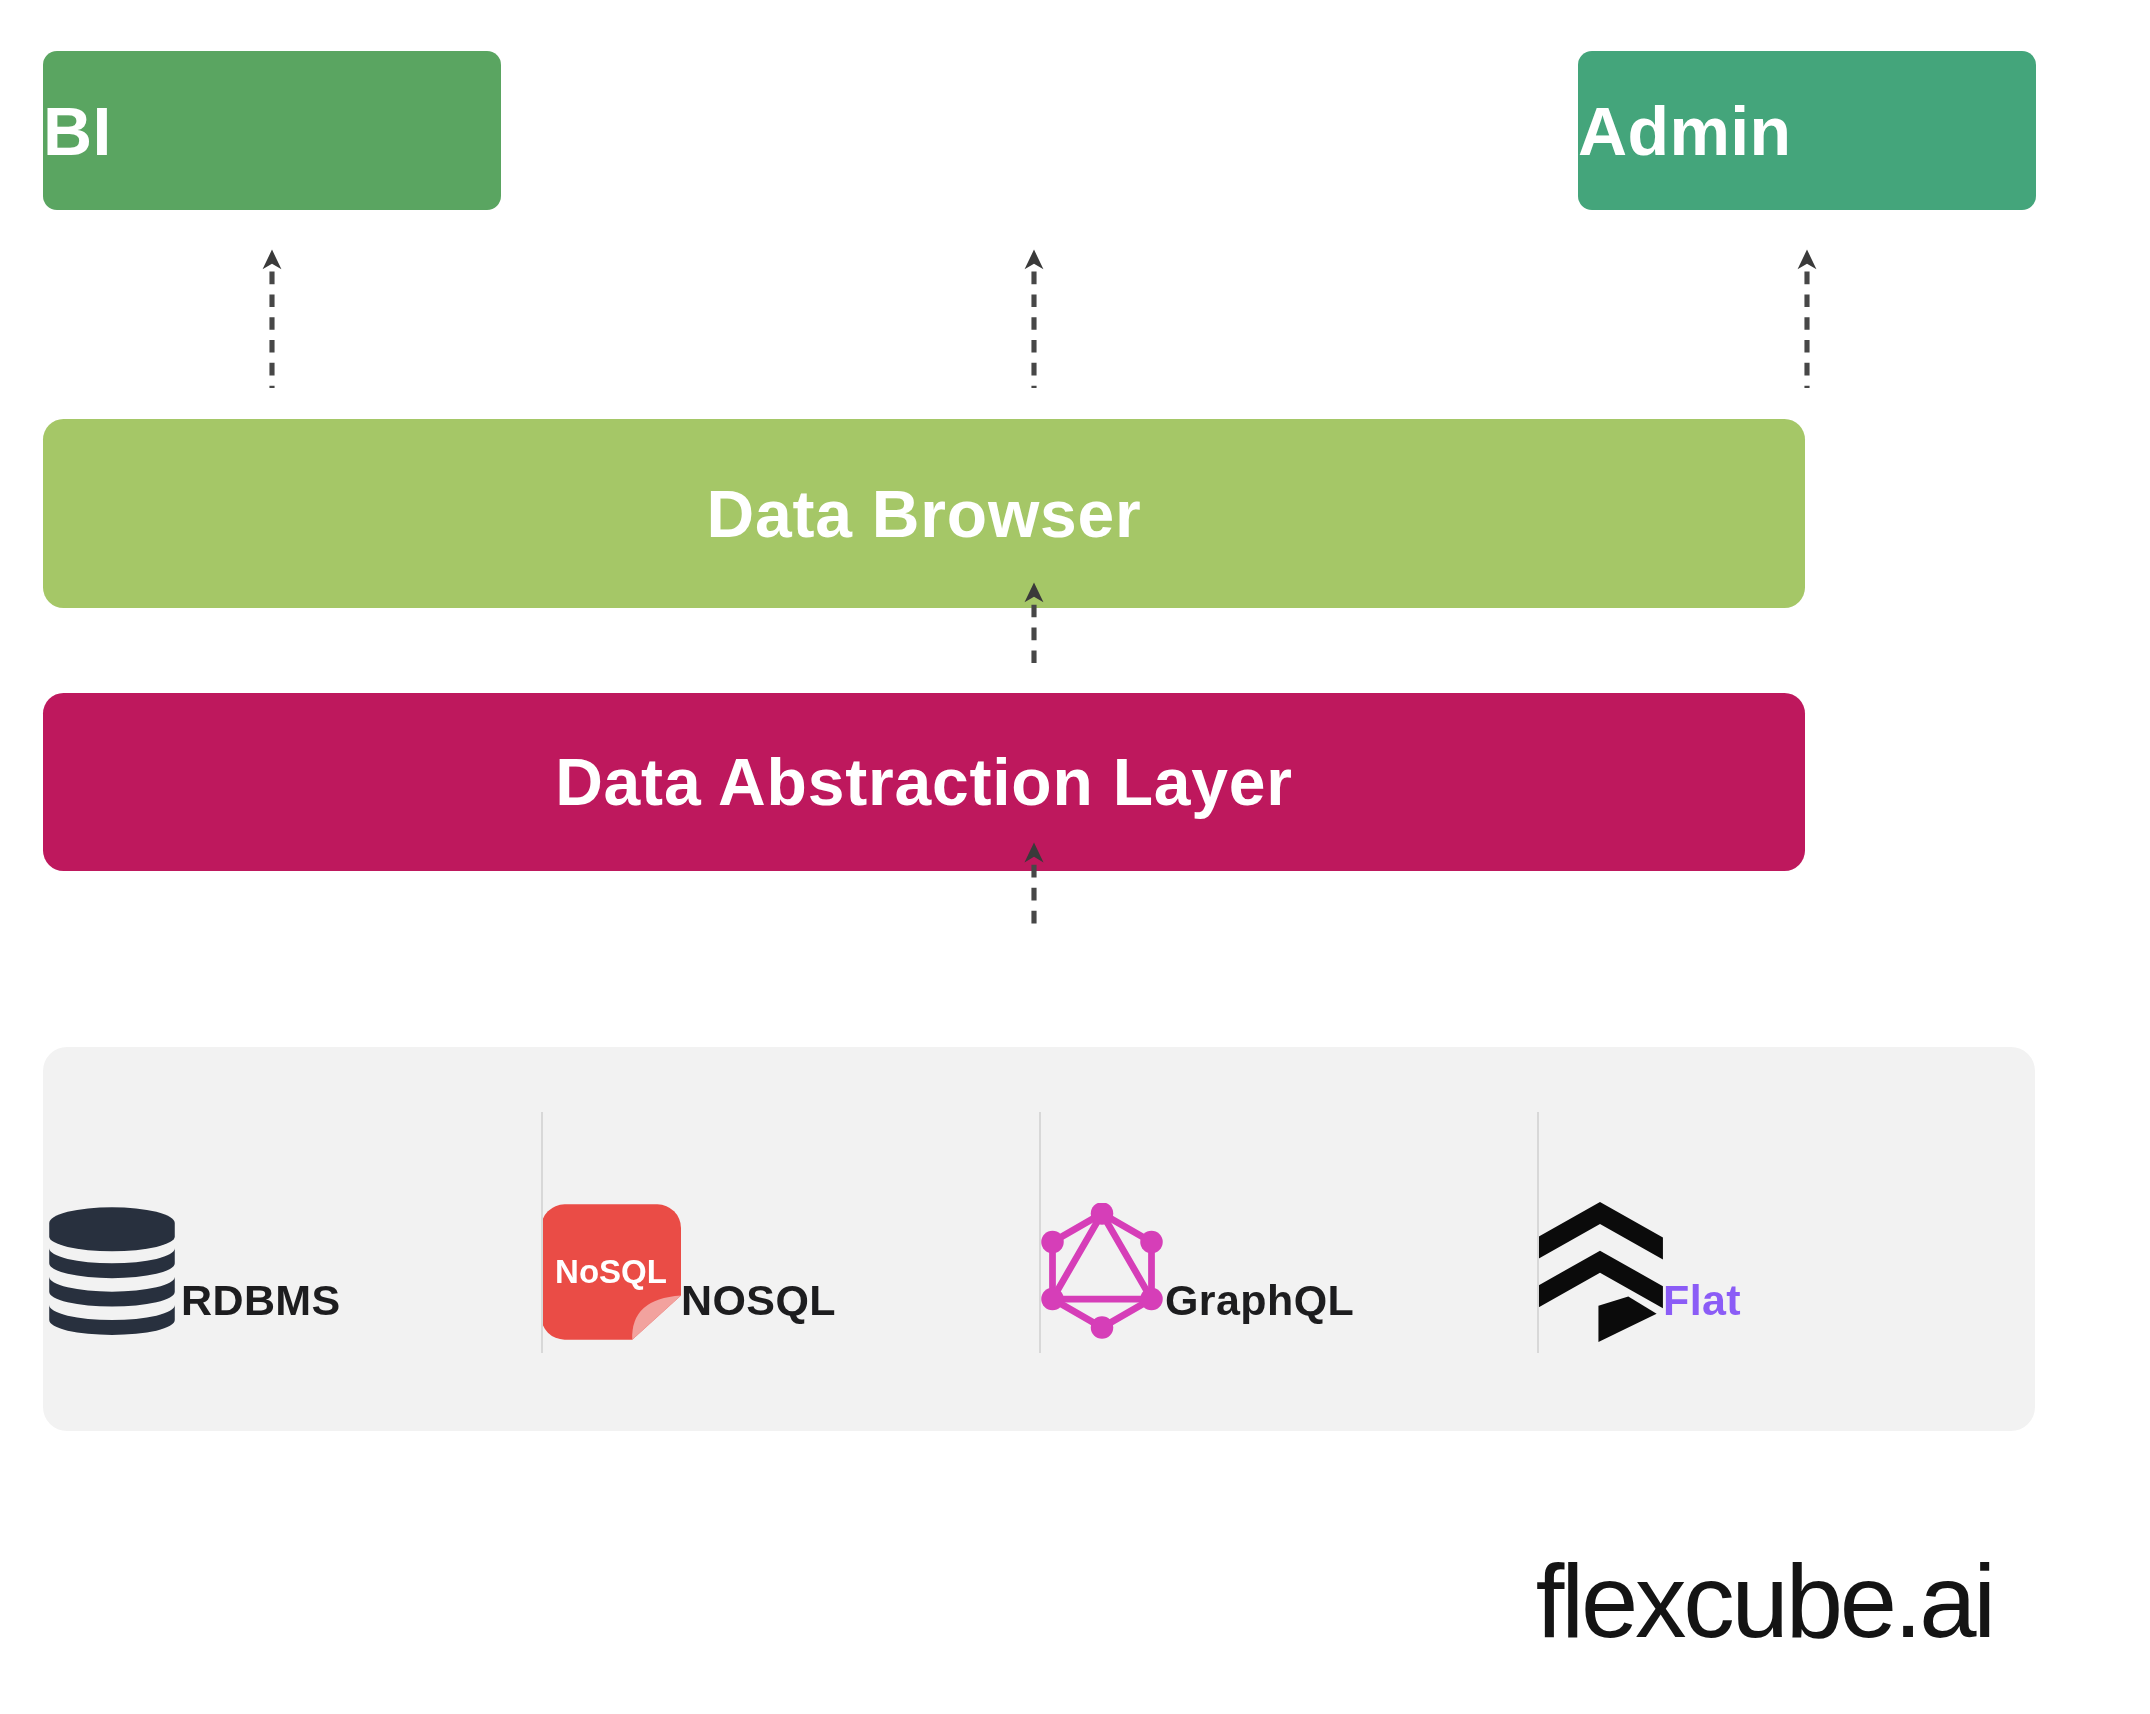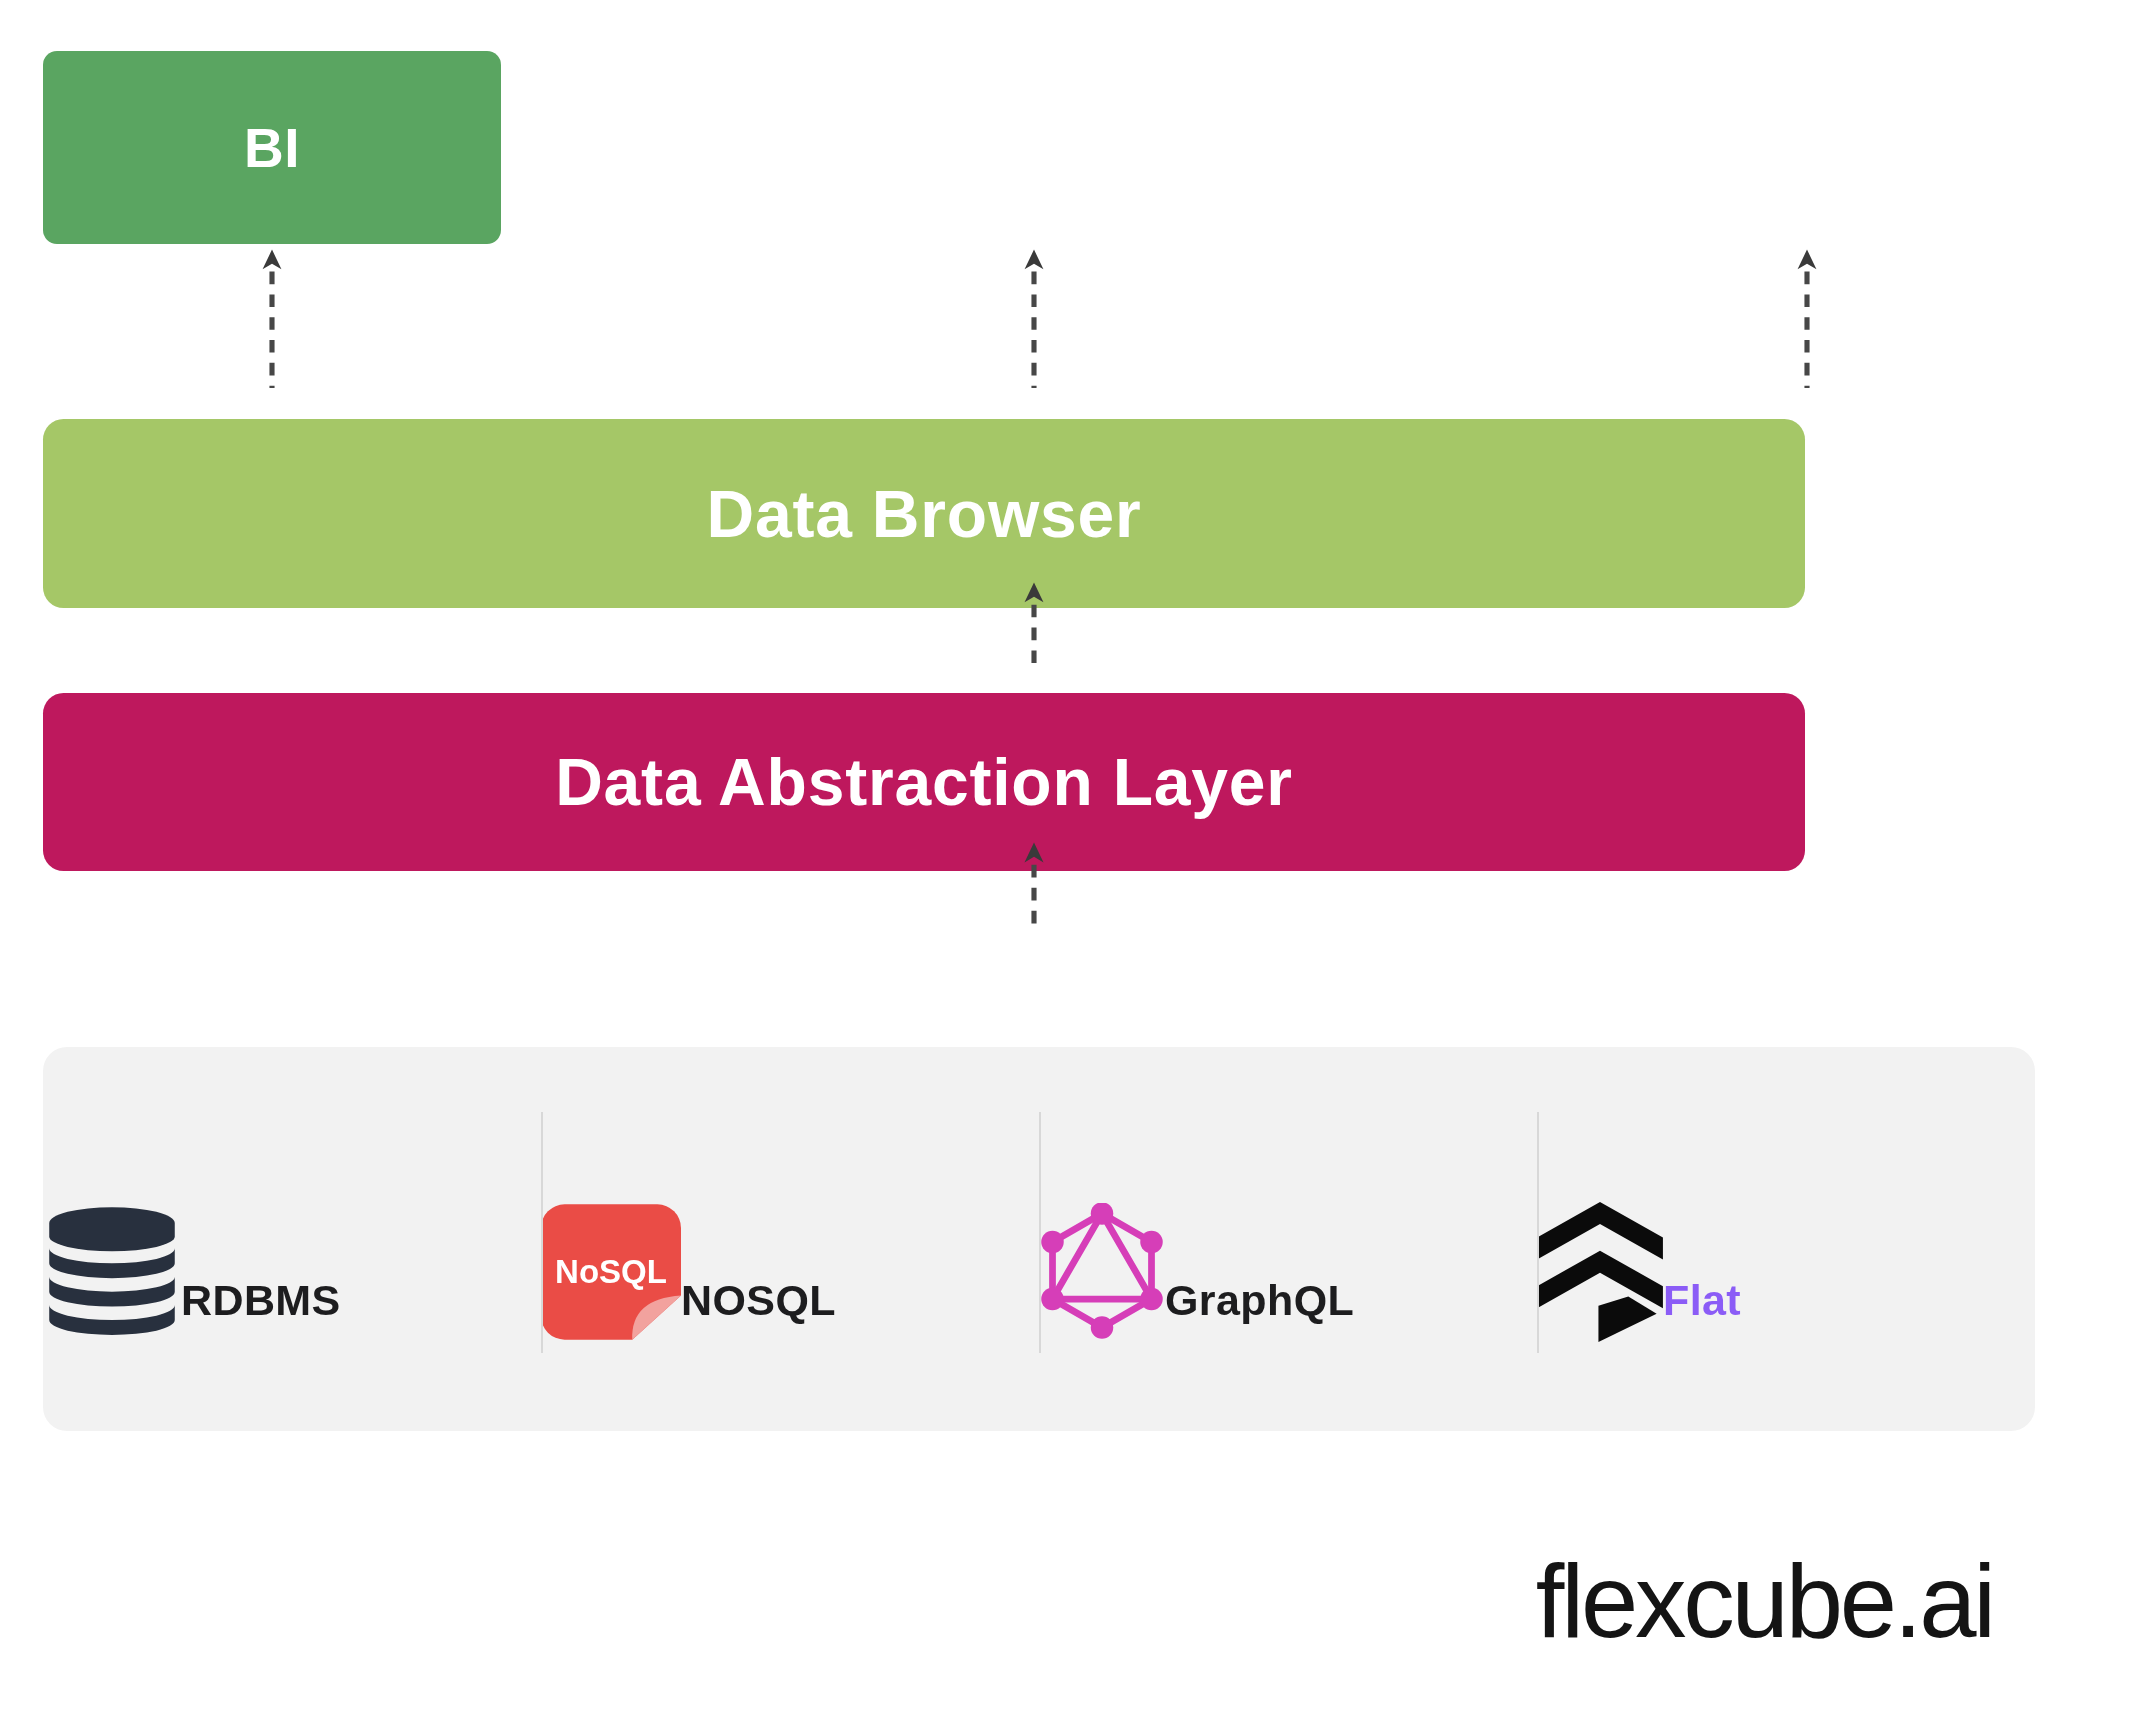--- a/index.html
+++ b/index.html
@@ -7,24 +7,24 @@
     width:2151px;height:1714px;
     background:#ffffff;
     font-family:"Liberation Sans","DejaVu Sans",sans-serif;
     position:relative;
     overflow:hidden;
   }
   .canvas{position:absolute;inset:0;}
 
   
   .topbox{
-    position:absolute;top:51px;height:193px;
+    position:absolute;top:51px;height:159px;
     border-radius:14px;
-    display:flex;align-items:center;justify-content:center;
-    font-size:55px;font-weight:600;letter-spacing:0.4px;
+    display:flex;align-items:center;justify-content:flex-start;
+    font-size:68px;font-weight:600;letter-spacing:0.4px;
   }
   .box-bi{left:43px;width:458px;}
   .box-report{left:536px;width:994px;}
   .box-admin{left:1578px;width:458px;}
 
   
   .layerbar{
     position:absolute;left:43px;width:1762px;
     border-radius:20.5px;
     display:flex;align-items:center;justify-content:center;
@@ -71,20 +71,23 @@
     line-height:1.1;
   }
 </style>
 </head>
 <body>
 
 <div class="canvas">
 
   <div class="topbox box-bi" style="background-color: rgb(90, 165, 97); color: rgb(255, 255, 255);">
     <span>BI</span>
+  </div>
+  <div class="topbox box-admin" style="background-color: rgb(68, 165, 123); color: rgb(255, 255, 255);">
+    <span>Admin</span>
   </div>
 
   <svg class="arrow arrow-bi" width="24" height="140" viewBox="0 0 30 178">
     <polygon points="15,2 27,27 15,20 3,27" fill="#3a3a3a"></polygon>
     <line x1="15" y1="30" x2="15" y2="178" stroke-width="6.5" stroke-dasharray="16 13" stroke="#474747"></line>
   </svg>
   <svg class="arrow arrow-report" width="24" height="140" viewBox="0 0 30 178">
     <polygon points="15,2 27,27 15,20 3,27" fill="#3a3a3a"></polygon>
     <line x1="15" y1="30" x2="15" y2="178" stroke-width="6.5" stroke-dasharray="16 13" stroke="#474747"></line>
   </svg>

